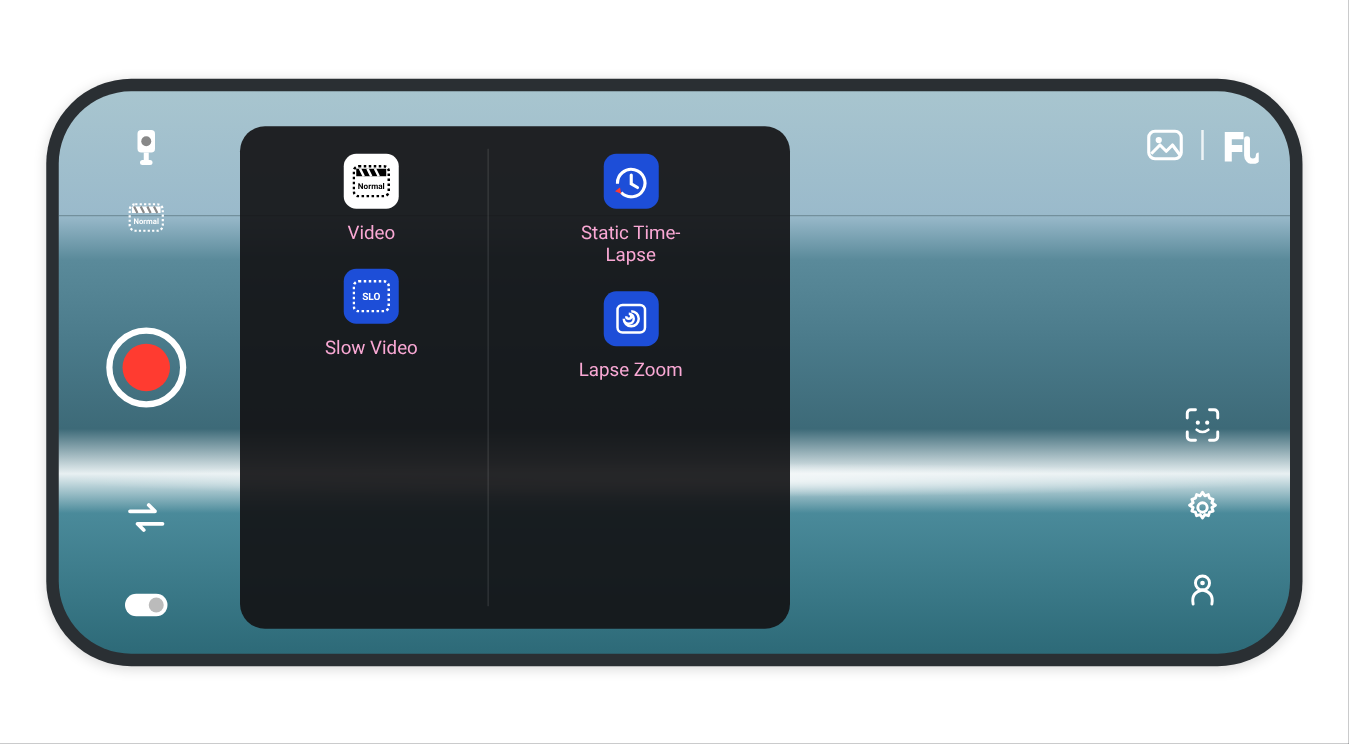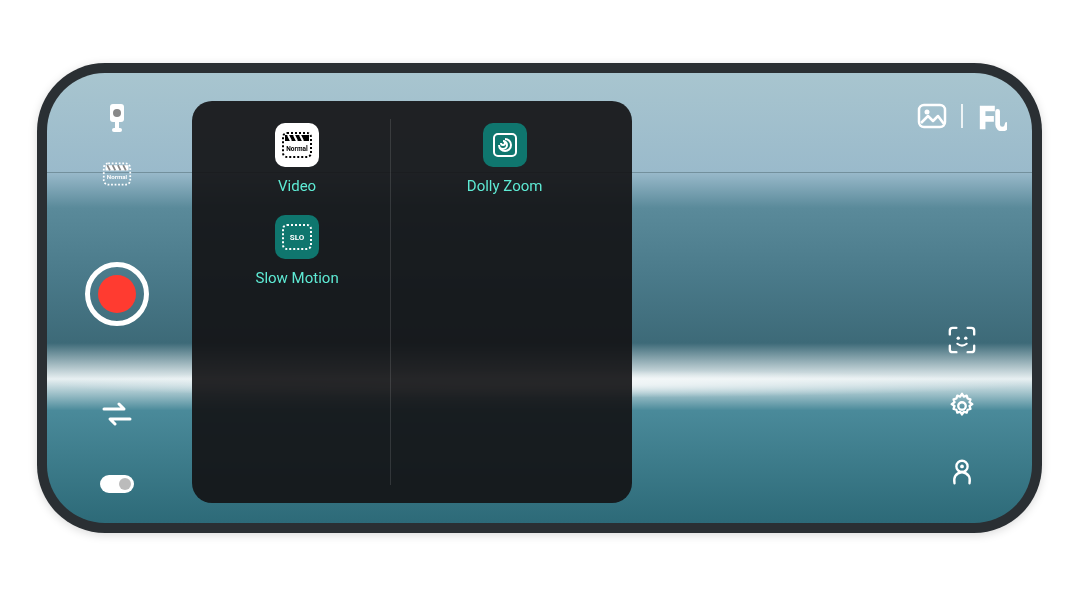--- a/index.html
+++ b/index.html
@@ -143,30 +143,30 @@
       flex-direction:column;
       align-items:center;
       gap:10px;
       cursor:pointer;
       padding-top:4px;
     }
     .mode-icon-box {
       width:44px;
       height:44px;
       border-radius:10px;
-      background:#0f766e;
+      background:#1d4ed8;
       display:flex;
       align-items:center;
       justify-content:center;
     }
     .mode-icon-box.selected {
       background:#fff;
     }
     .mode-label {
-      color:#5eead4;
+      color:#f9a8d4;
       font-size:15px;
       line-height:1.2;
       text-align:center;
       font-weight:400;
     }
     svg { display:block; }
   </style>
 </head>
 <body>
 
@@ -223,36 +223,47 @@
           <div class="mode-label">Video</div>
         </div>
 
         <div class="mode-item">
           <div class="mode-icon-box">
             <svg width="30" height="26" viewBox="0 0 30 26">
               <rect x="1" y="1" width="28" height="24" rx="4" fill="none" stroke="#fff" stroke-width="2" stroke-dasharray="2 2"></rect>
               <text x="15" y="16" text-anchor="middle" font-size="8" fill="#fff" font-weight="700">SLO</text>
             </svg>
           </div>
-          <div class="mode-label">Slow Motion</div>
+          <div class="mode-label">Slow Video</div>
         </div>
 
       </div>
 
       <div class="mode-col right">
         <div class="mode-subcol">
+          <div class="mode-item">
+            <div class="mode-icon-box">
+              <svg width="30" height="28" viewBox="0 0 30 28">
+                <path d="M4 16 a11 11 0 1 1 3 7" fill="none" stroke="#fff" stroke-width="2.5"></path>
+                <path d="M15 9 v7 l5 3" fill="none" stroke="#fff" stroke-width="2.5" stroke-linecap="round"></path>
+                <path d="M2 22 l4 -3 l1 5 z" fill="#ff3b30"></path>
+              </svg>
+            </div>
+            <div class="mode-label" style="white-space:pre-line">Static Time-
+Lapse</div>
+          </div>
 
           <div class="mode-item">
             <div class="mode-icon-box">
               <svg width="28" height="28" viewBox="0 0 28 28">
                 <rect x="3" y="3" width="22" height="22" rx="4" fill="none" stroke="#fff" stroke-width="2"></rect>
                 <path d="M14 8 a6 6 0 1 1 -6 6 a4 4 0 1 0 4 -4 a2 2 0 1 1 -2 2" fill="none" stroke="#fff" stroke-width="2"></path>
               </svg>
             </div>
-            <div class="mode-label">Dolly Zoom</div>
+            <div class="mode-label">Lapse Zoom</div>
           </div>
         </div>
 
       </div>
     </div>
 
     <div class="right-bar">
       <div class="top-group">
         <div class="icon-btn">
           <svg width="30" height="26" viewBox="0 0 30 26">

